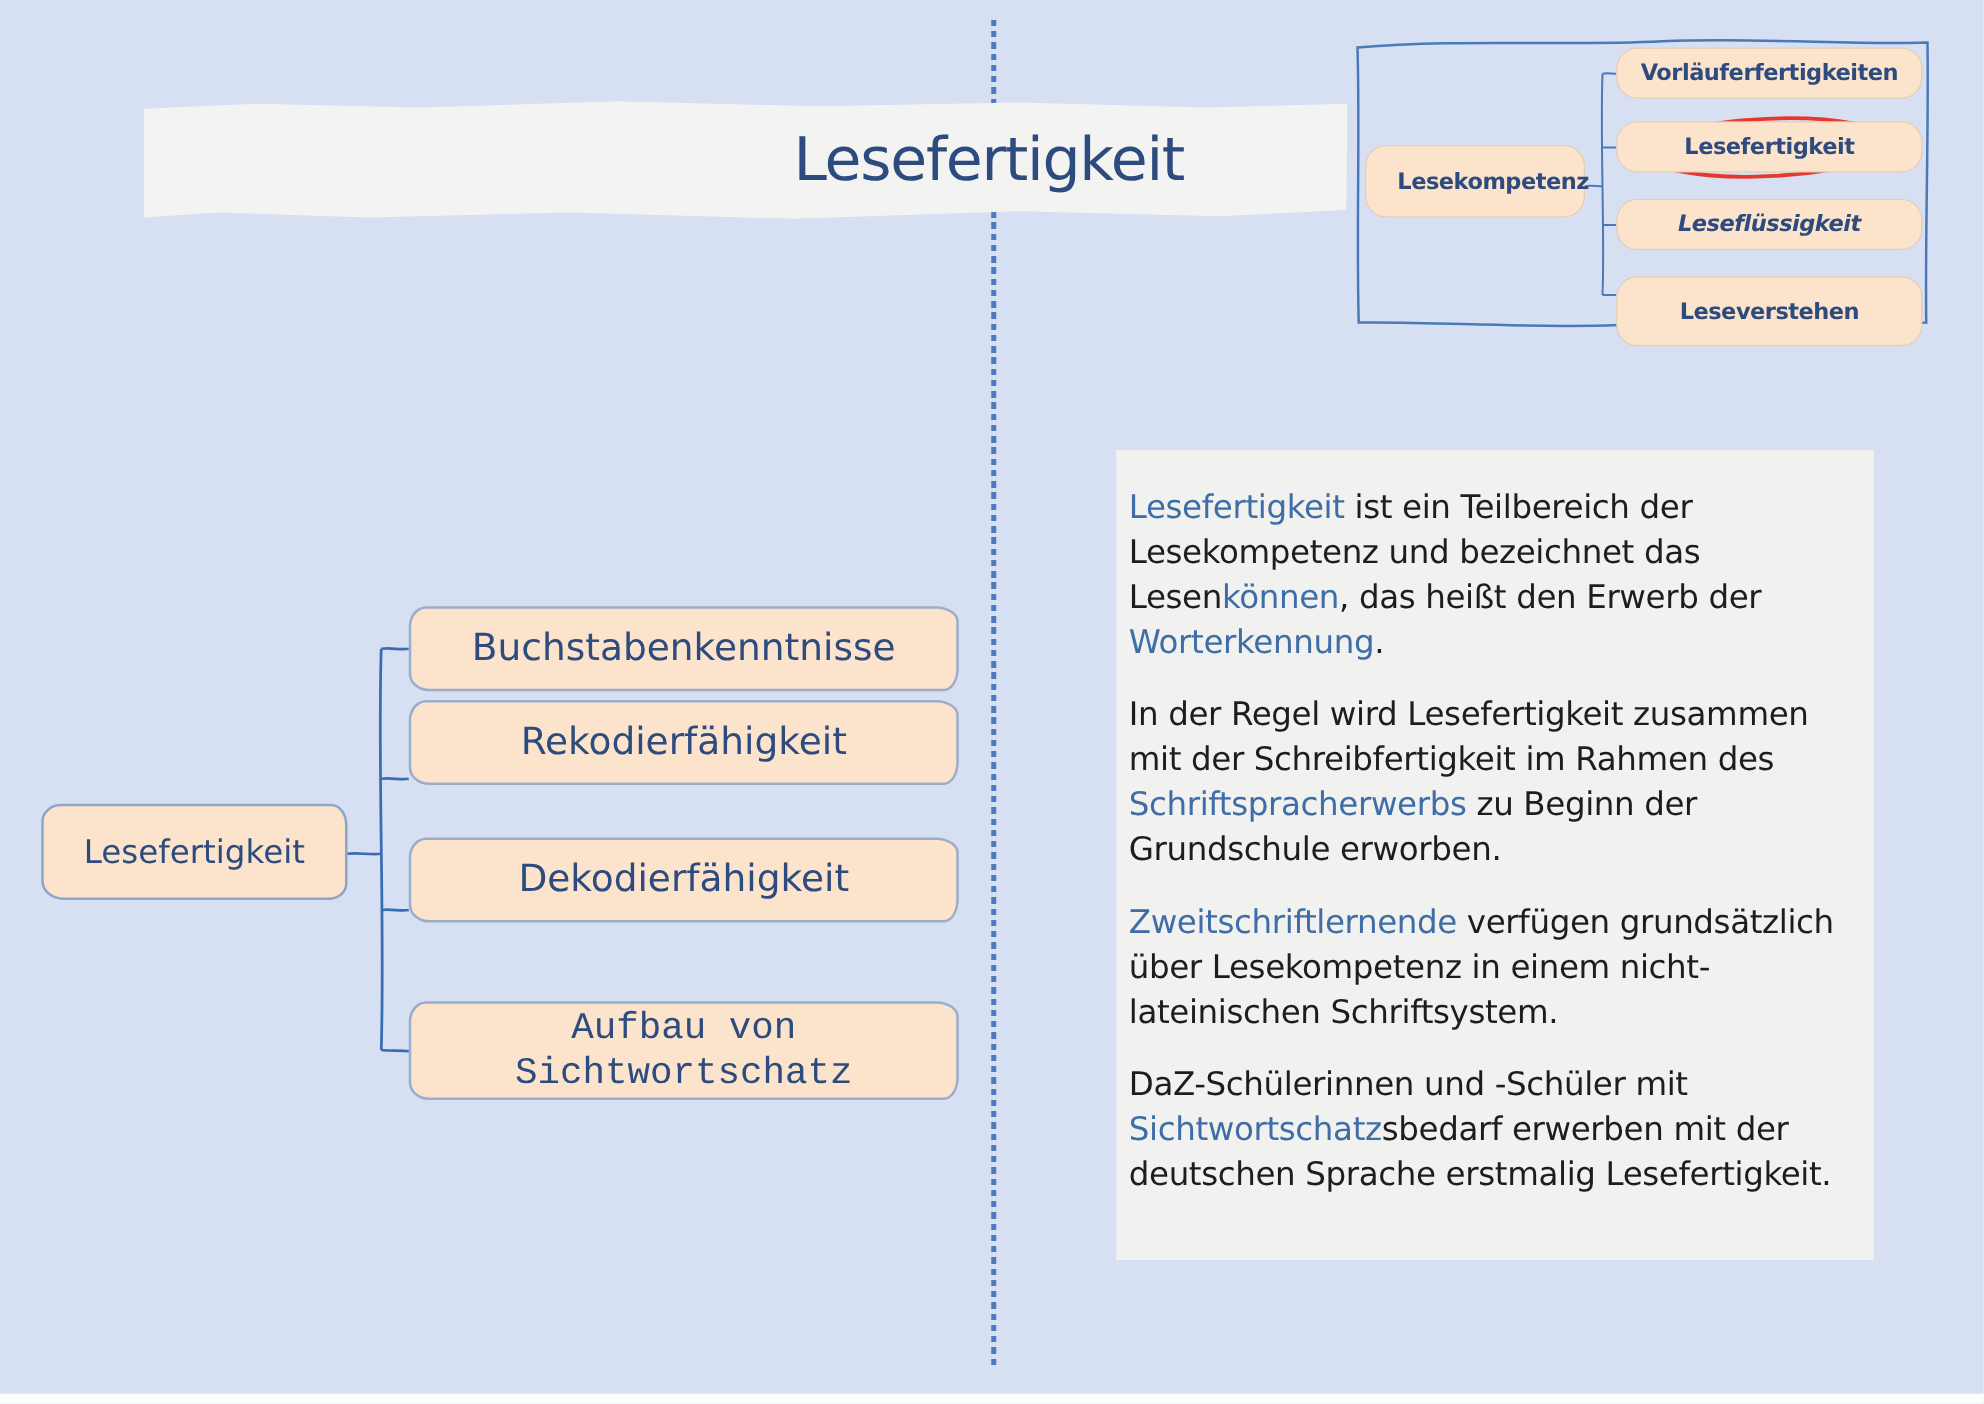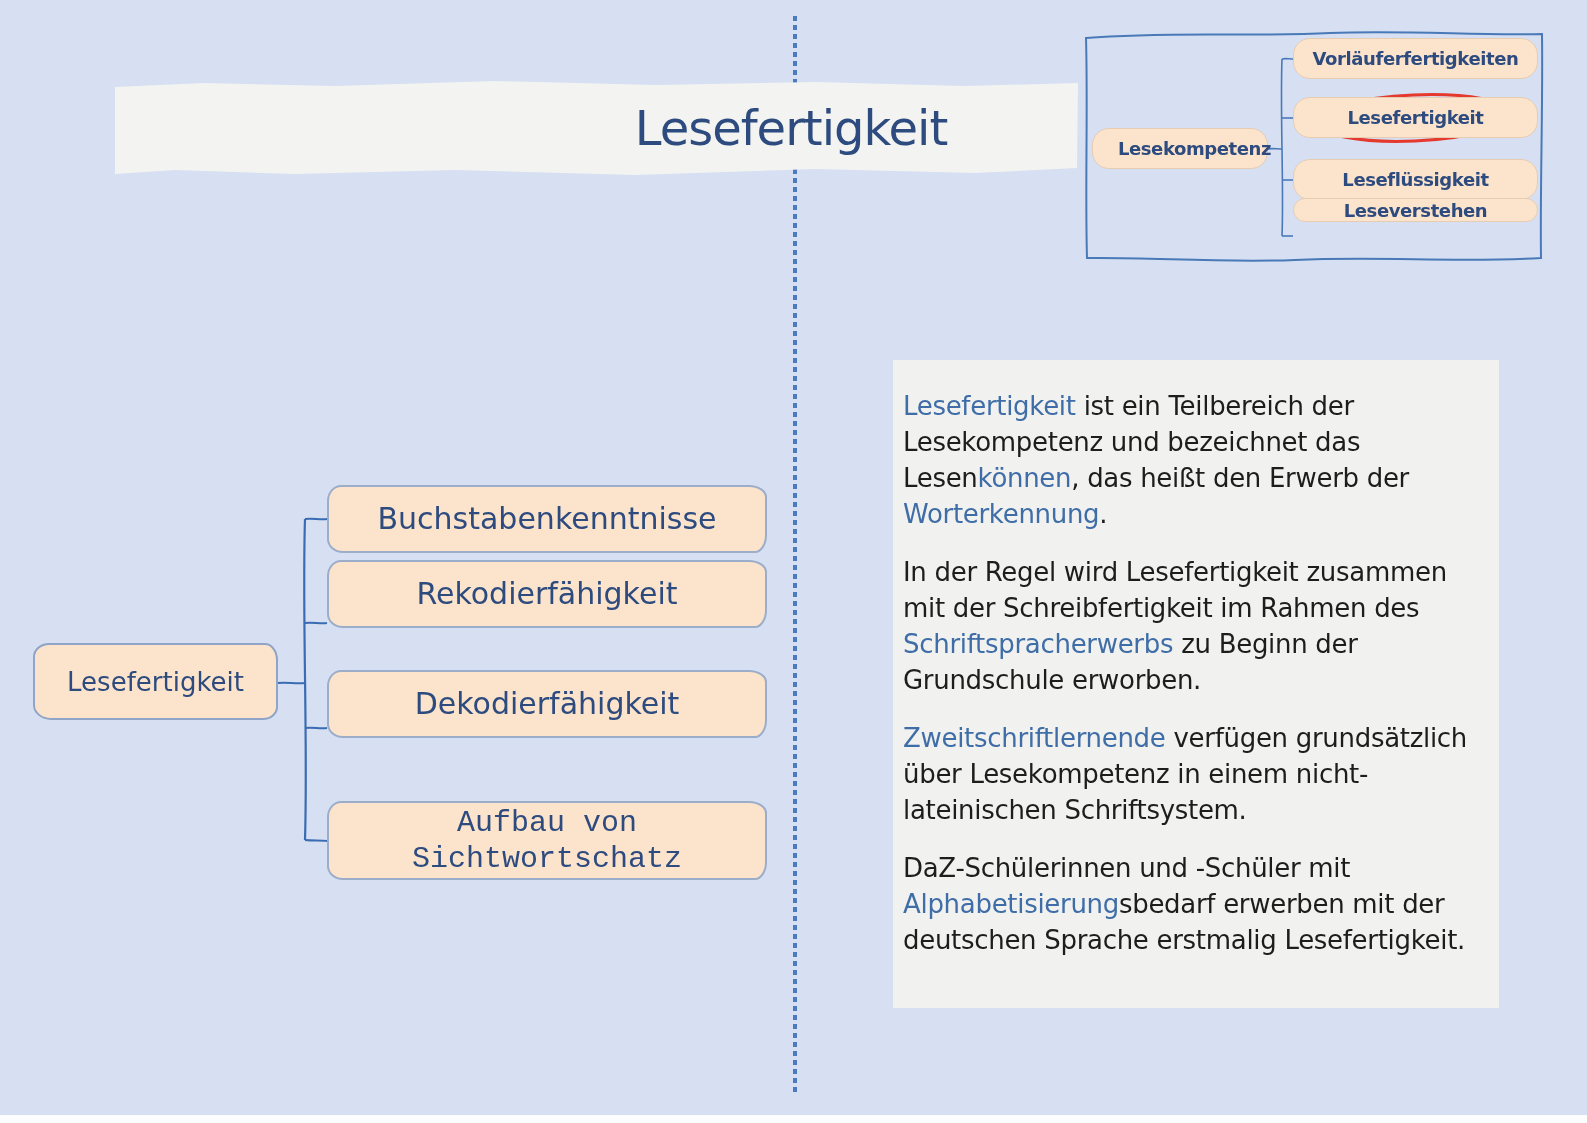--- a/index.html
+++ b/index.html
@@ -61,25 +61,25 @@
   .minimap{position:absolute;left:1080px;top:28px;width:468px;height:238px;z-index:2;}
   .minimap svg{position:absolute;left:0;top:0;width:100%;height:100%;}
   .mm-frame{fill:none;stroke:var(--minimap-border);stroke-width:2px;}
   .mm-line{fill:none;stroke:var(--minimap-border);stroke-width:1.6px;}
   .mm-ellipse{fill:none;stroke:var(--highlight-red);stroke-width:3px;}
   .mm-node{
     font-size:18px;font-weight:600;letter-spacing:-0.4px;
     border:1px solid var(--minimap-node-border);
     border-radius:17px;
   }
-  .mm-root{left:12px;top:100px;width:176px;height:41px;padding-left:29px;}
+  .mm-root{left:12px;top:88px;width:176px;height:58px;padding-left:29px;}
   .mm-c0{left:213px;top:10px;width:245px;height:41px;}
   .mm-c1{left:213px;top:69px;width:245px;height:41px;}
-  .mm-c2{left:213px;top:131px;width:245px;height:41px;}
-  .mm-c3{left:213px;top:170px;width:245px;height:24px;}
+  .mm-c2{left:213px;top:131px;width:245px;height:41px;font-style:italic;}
+  .mm-c3{left:213px;top:193px;width:245px;height:56px;}
   
   .tree-lines{position:absolute;left:270px;top:500px;width:70px;height:350px;z-index:1;}
   .tree-line{fill:none;stroke:var(--connector);stroke-width:2.2px;}
   .tree-root{
     left:33px;top:643px;width:245px;height:77px;
     font-size:26px;
     border:2px solid #8fa4c6;
     border-radius:16px 13px 15px 18px / 14px 17px 13px 15px;
   }
   .tree-child{
@@ -148,14 +148,14 @@
 <div class="node tree-root">Lesefertigkeit</div>
 <div class="node tree-child tc0">Buchstabenkenntnisse</div>
 <div class="node tree-child tc1">Rekodierfähigkeit</div>
 <div class="node tree-child tc2">Dekodierfähigkeit</div>
 <div class="node tree-child tc3">Aufbau von Sichtwortschatz</div>
 
 <div class="panel">
   <p><span class="link">Lesefertigkeit</span><span> ist ein Teilbereich der Lesekompetenz und bezeichnet das Lesen</span><span class="link">können</span><span>, das heißt den Erwerb der </span><span class="link">Worterkennung</span><span>.</span></p>
   <p><span>In der Regel wird Lesefertigkeit zusammen mit der Schreibfertigkeit im Rahmen des </span><span class="link">Schriftspracherwerbs</span><span> zu Beginn der Grundschule erworben.</span></p>
   <p><span class="link">Zweitschriftlernende</span><span> verfügen grundsätzlich über Lesekompetenz in einem nicht-lateinischen Schriftsystem.</span></p>
-  <p><span>DaZ-Schülerinnen und -Schüler mit </span><span class="link">Alphabetisierung</span><span>sbedarf erwerben mit der deutschen Sprache erstmalig Lesefertigkeit.</span></p>
+  <p><span>DaZ-Schülerinnen und -Schüler mit </span><span class="link">Sichtwortschatz</span><span>sbedarf erwerben mit der deutschen Sprache erstmalig Lesefertigkeit.</span></p>
 </div>
 
 </body></html>

